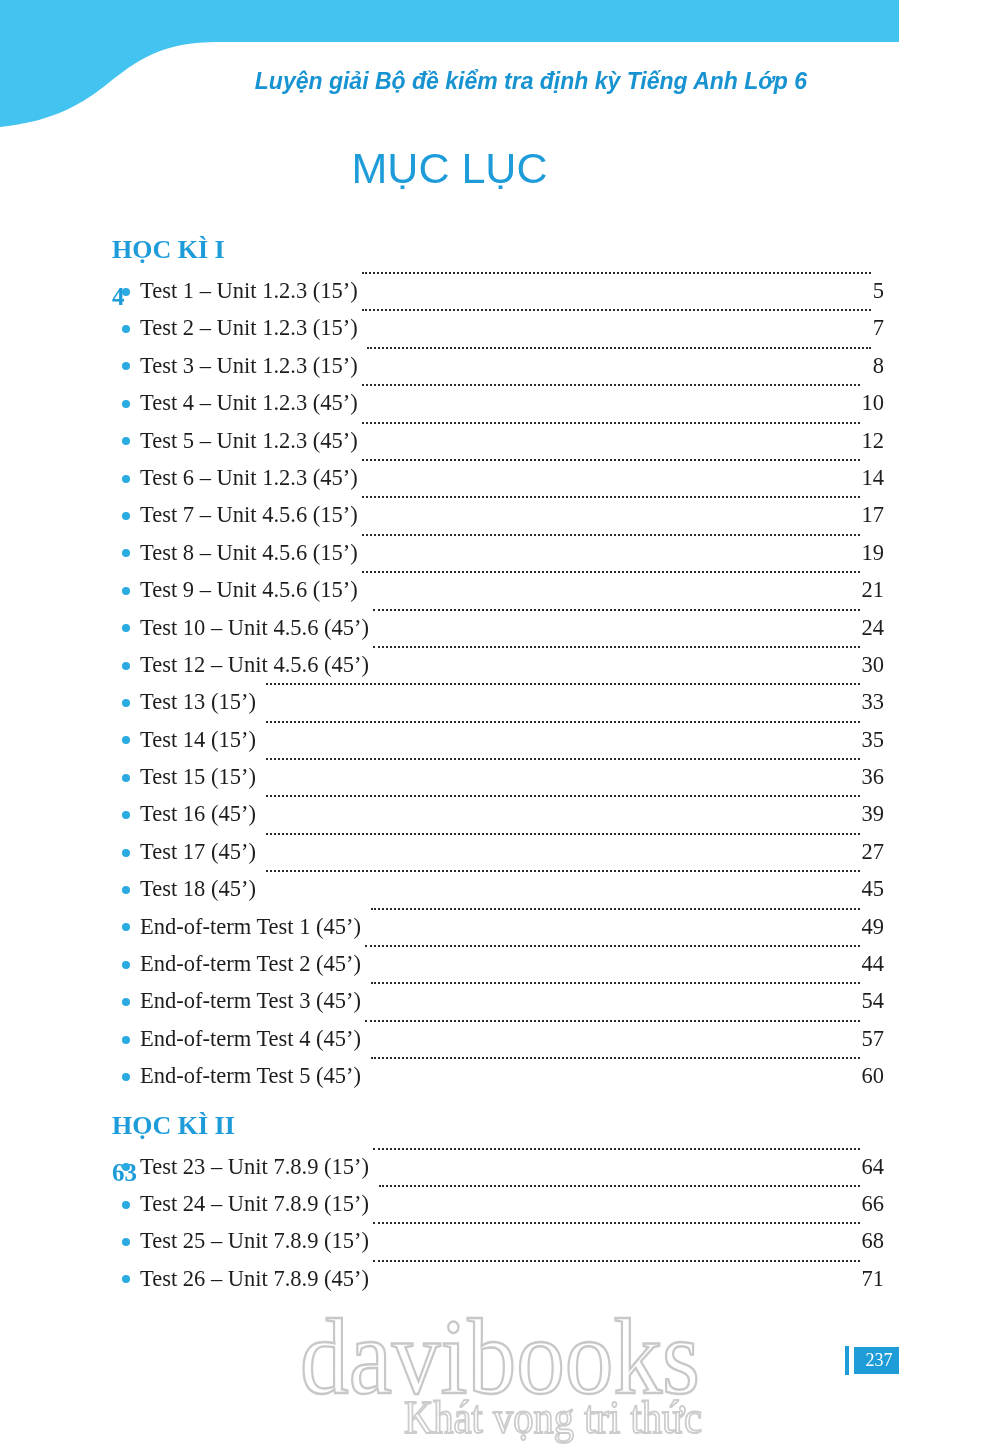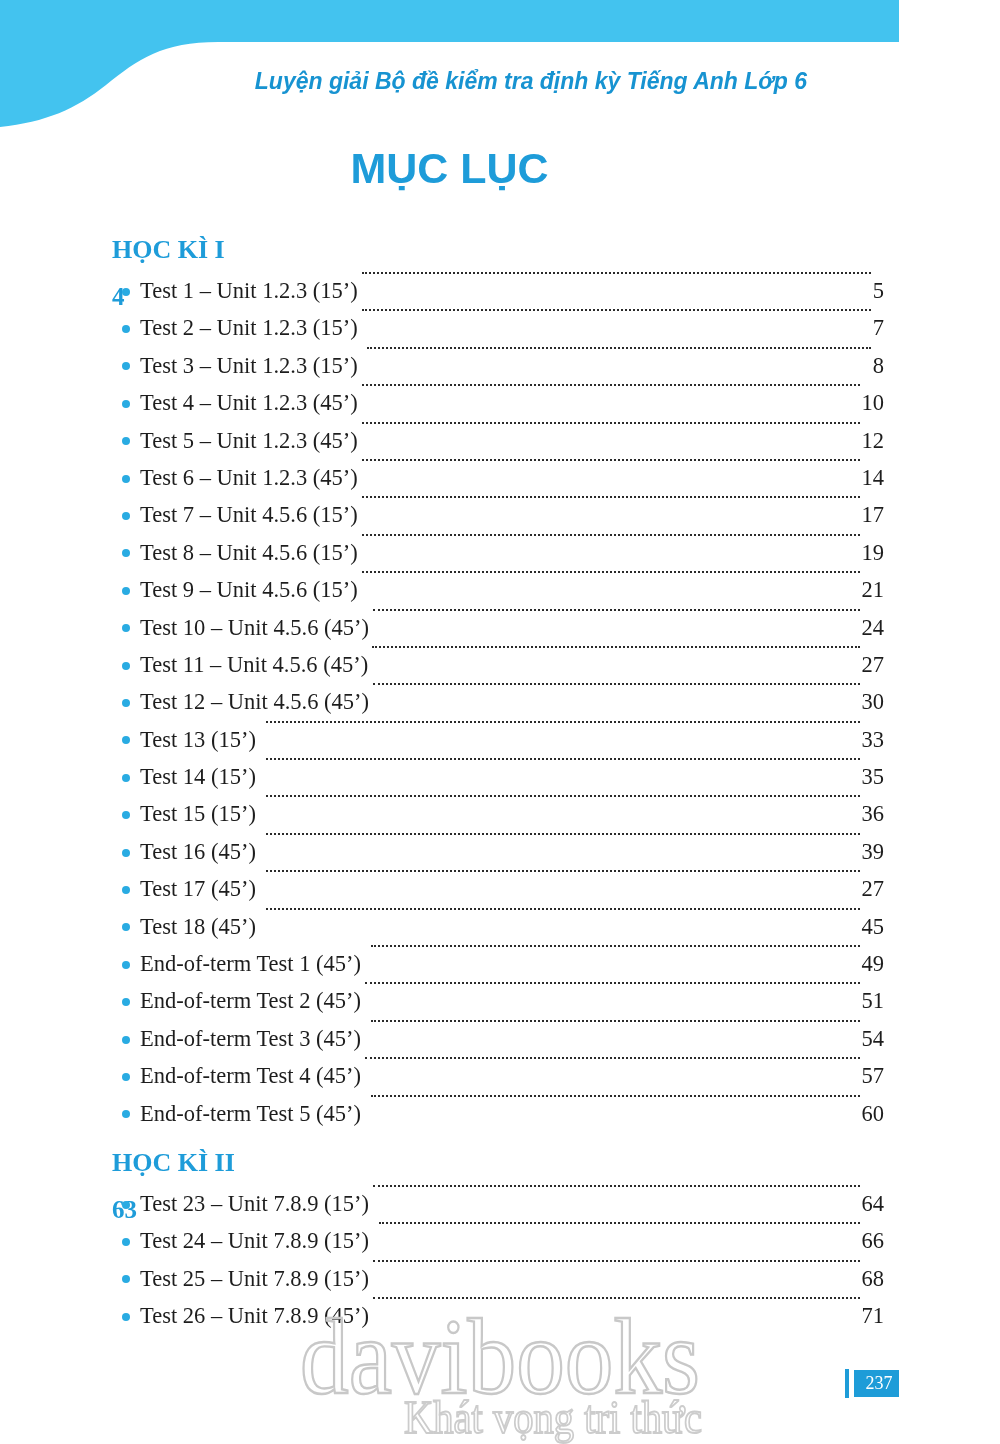--- a/index.html
+++ b/index.html
@@ -15,21 +15,21 @@
   .running-head {
     position:absolute; top:68px; right:92px;
     font-family:"Liberation Sans","DejaVu Sans",sans-serif;
     font-style:italic; font-weight:bold; font-size:23px; color:#1793d1;
   }
 
   .page-title {
     position:absolute; top:144px; left:0; width:100%; margin:0;
     text-align:center;
     font-family:"Liberation Sans","DejaVu Sans",sans-serif;
-    font-weight:bold; font-size:43px; color:#1e9cd9; letter-spacing:0px;
+    font-weight:normal; font-size:43px; color:#1e9cd9; letter-spacing:0px;
   }
 
   .toc { position:absolute; left:110px; top:228px; width:774px; }
 
   .sec { display:flex; align-items:baseline; height:44px;flex-direction:column; }
   .sec-title { font-weight:bold; font-size:26px; color:#1e9cd9; line-height:44px; white-space:pre; }
   .sec-page  { font-weight:bold; font-size:25px; color:#1e9cd9; line-height:44px; }
   .sec .leader { border-bottom:3px dotted #2aa6dc; margin:0 1px 0 2px; }
   .sec2 { margin-top:9px; }
 
@@ -39,21 +39,21 @@
     flex:none; align-self:center; margin:2px 10px 0 0;
   }
   .item-label { font-size:22.5px; color:#1d1d1d; line-height:37.4px; white-space:pre; }
   .item-page  { font-size:22.5px; color:#1d1d1d; line-height:37.4px; }
   .leader { flex:1; border-bottom:2.4px dotted #2a2a2a; margin:0 2px 0 4px; }
 
   
   .watermark { position:absolute; left:0; top:1298px; width:1000px; height:146px; pointer-events:none; }
 
   
-  .page-badge { position:absolute; left:845px; top:1346px; display:flex;margin-top:23px; }
+  .page-badge { position:absolute; left:845px; top:1346px; display:flex; }
   .badge-bar { width:4px; height:29px; background:#1e9cd8; margin-right:5px; }
   .badge-box {
     width:50px; height:27px; margin-top:1px; background:#1e9cd8;
     color:#ffffff; font-size:18px; line-height:27px; text-align:center;
     font-family:"Liberation Serif","DejaVu Serif",serif;
   }
 </style>
 </head>
 <body>
 
@@ -130,77 +130,71 @@
       <span class="item-page">21</span>
     </div>
     <div class="item">
       <span class="bullet"></span>
       <span class="item-label">Test 10 – Unit 4.5.6 (45’)</span>
       <span class="leader"></span>
       <span class="item-page">24</span>
     </div>
     <div class="item">
       <span class="bullet"></span>
-      <span class="item-label">Test 11 – Unit 4.5.6 (45’)</span>
+      <span class="item-label">Test 12 – Unit 4.5.6 (45’)</span>
+      <span class="leader"></span>
+      <span class="item-page">30</span>
+    </div>
+    <div class="item">
+      <span class="bullet"></span>
+      <span class="item-label">Test 13 (15’) </span>
+      <span class="leader"></span>
+      <span class="item-page">33</span>
+    </div>
+    <div class="item">
+      <span class="bullet"></span>
+      <span class="item-label">Test 14 (15’) </span>
+      <span class="leader"></span>
+      <span class="item-page">35</span>
+    </div>
+    <div class="item">
+      <span class="bullet"></span>
+      <span class="item-label">Test 15 (15’) </span>
+      <span class="leader"></span>
+      <span class="item-page">36</span>
+    </div>
+    <div class="item">
+      <span class="bullet"></span>
+      <span class="item-label">Test 16 (45’) </span>
+      <span class="leader"></span>
+      <span class="item-page">39</span>
+    </div>
+    <div class="item">
+      <span class="bullet"></span>
+      <span class="item-label">Test 17 (45’) </span>
       <span class="leader"></span>
       <span class="item-page">27</span>
     </div>
     <div class="item">
       <span class="bullet"></span>
-      <span class="item-label">Test 12 – Unit 4.5.6 (45’)</span>
-      <span class="leader"></span>
-      <span class="item-page">30</span>
-    </div>
-    <div class="item">
-      <span class="bullet"></span>
-      <span class="item-label">Test 13 (15’) </span>
-      <span class="leader"></span>
-      <span class="item-page">33</span>
-    </div>
-    <div class="item">
-      <span class="bullet"></span>
-      <span class="item-label">Test 14 (15’) </span>
-      <span class="leader"></span>
-      <span class="item-page">35</span>
-    </div>
-    <div class="item">
-      <span class="bullet"></span>
-      <span class="item-label">Test 15 (15’) </span>
-      <span class="leader"></span>
-      <span class="item-page">36</span>
-    </div>
-    <div class="item">
-      <span class="bullet"></span>
-      <span class="item-label">Test 16 (45’) </span>
-      <span class="leader"></span>
-      <span class="item-page">39</span>
-    </div>
-    <div class="item">
-      <span class="bullet"></span>
-      <span class="item-label">Test 17 (45’) </span>
-      <span class="leader"></span>
-      <span class="item-page">27</span>
-    </div>
-    <div class="item">
-      <span class="bullet"></span>
       <span class="item-label">Test 18 (45’) </span>
       <span class="leader"></span>
       <span class="item-page">45</span>
     </div>
     <div class="item">
       <span class="bullet"></span>
       <span class="item-label">End-of-term Test 1 (45’) </span>
       <span class="leader"></span>
       <span class="item-page">49</span>
     </div>
     <div class="item">
       <span class="bullet"></span>
       <span class="item-label">End-of-term Test 2 (45’)</span>
       <span class="leader"></span>
-      <span class="item-page">51</span>
+      <span class="item-page">44</span>
     </div>
     <div class="item">
       <span class="bullet"></span>
       <span class="item-label">End-of-term Test 3 (45’) </span>
       <span class="leader"></span>
       <span class="item-page">54</span>
     </div>
     <div class="item">
       <span class="bullet"></span>
       <span class="item-label">End-of-term Test 4 (45’)</span>

